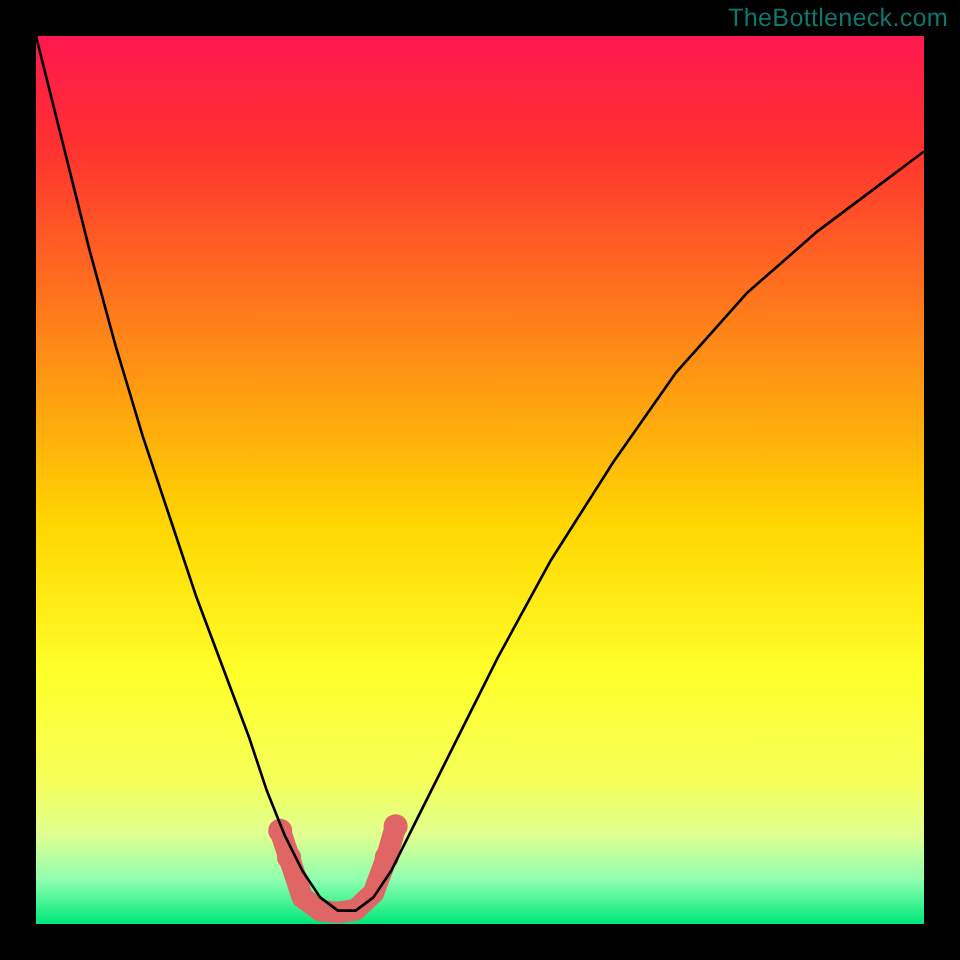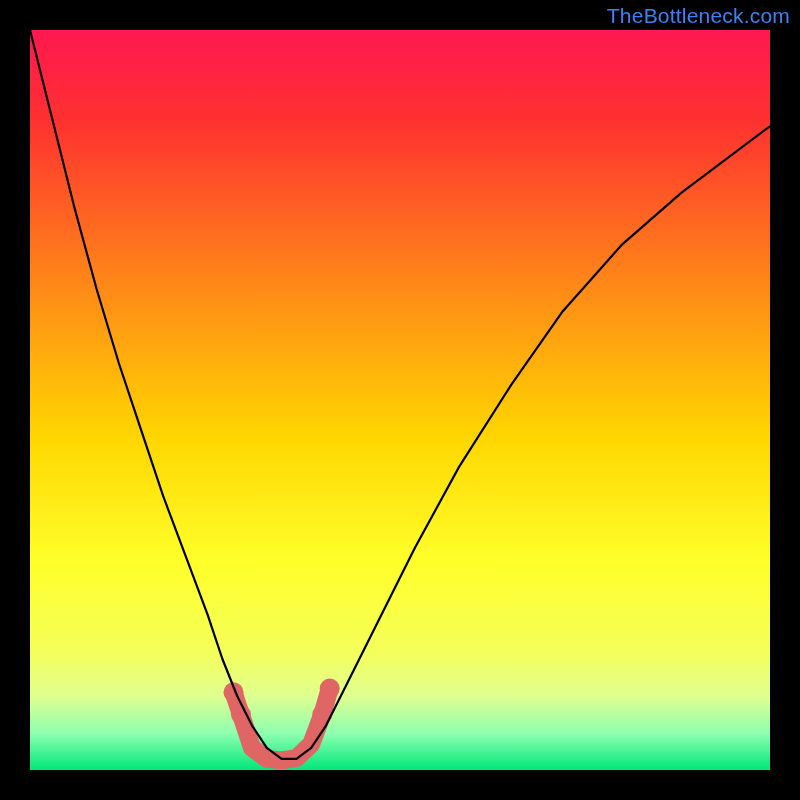--- a/index.html
+++ b/index.html
@@ -23,21 +23,21 @@
     top: 30px;
     left: 30px;
     width: 740px;
     height: 740px;
     overflow: hidden;
   }
   .watermark {
     position: absolute;
     top: 4px;
     right: 10px;
-    color: #3b82f6;
+    color: #0f766e;
     font-size: 21px;
     font-weight: 500;
     letter-spacing: 0.2px;
   }
   svg {
     display: block;
   }
 </style>
 </head>
 <body>

